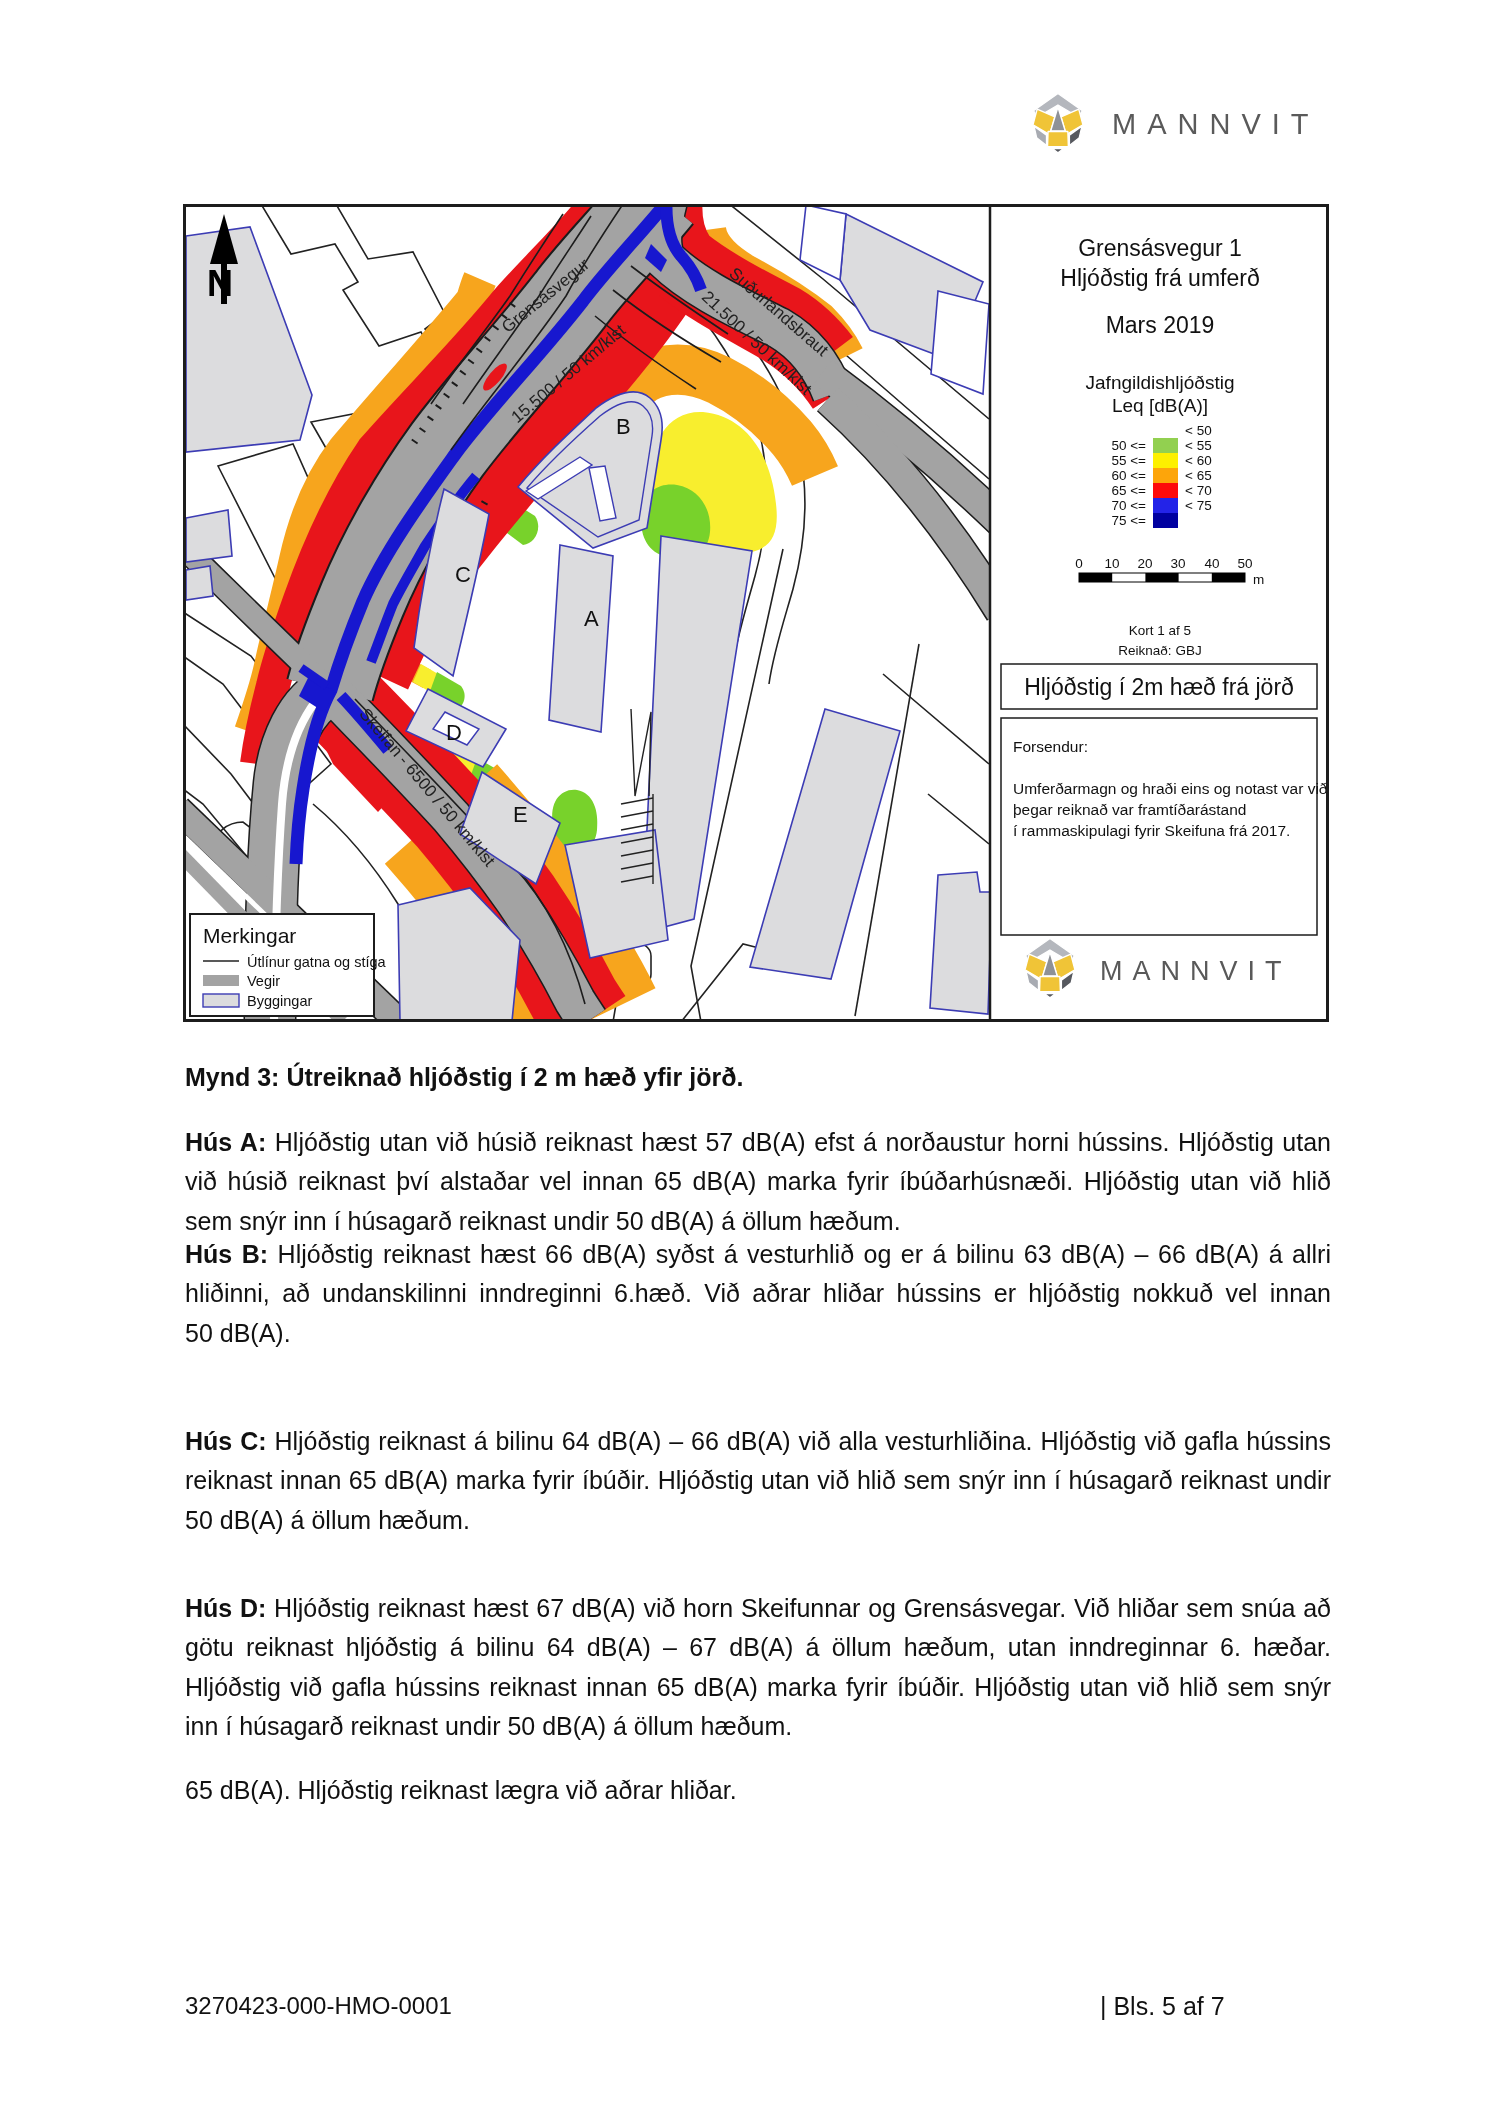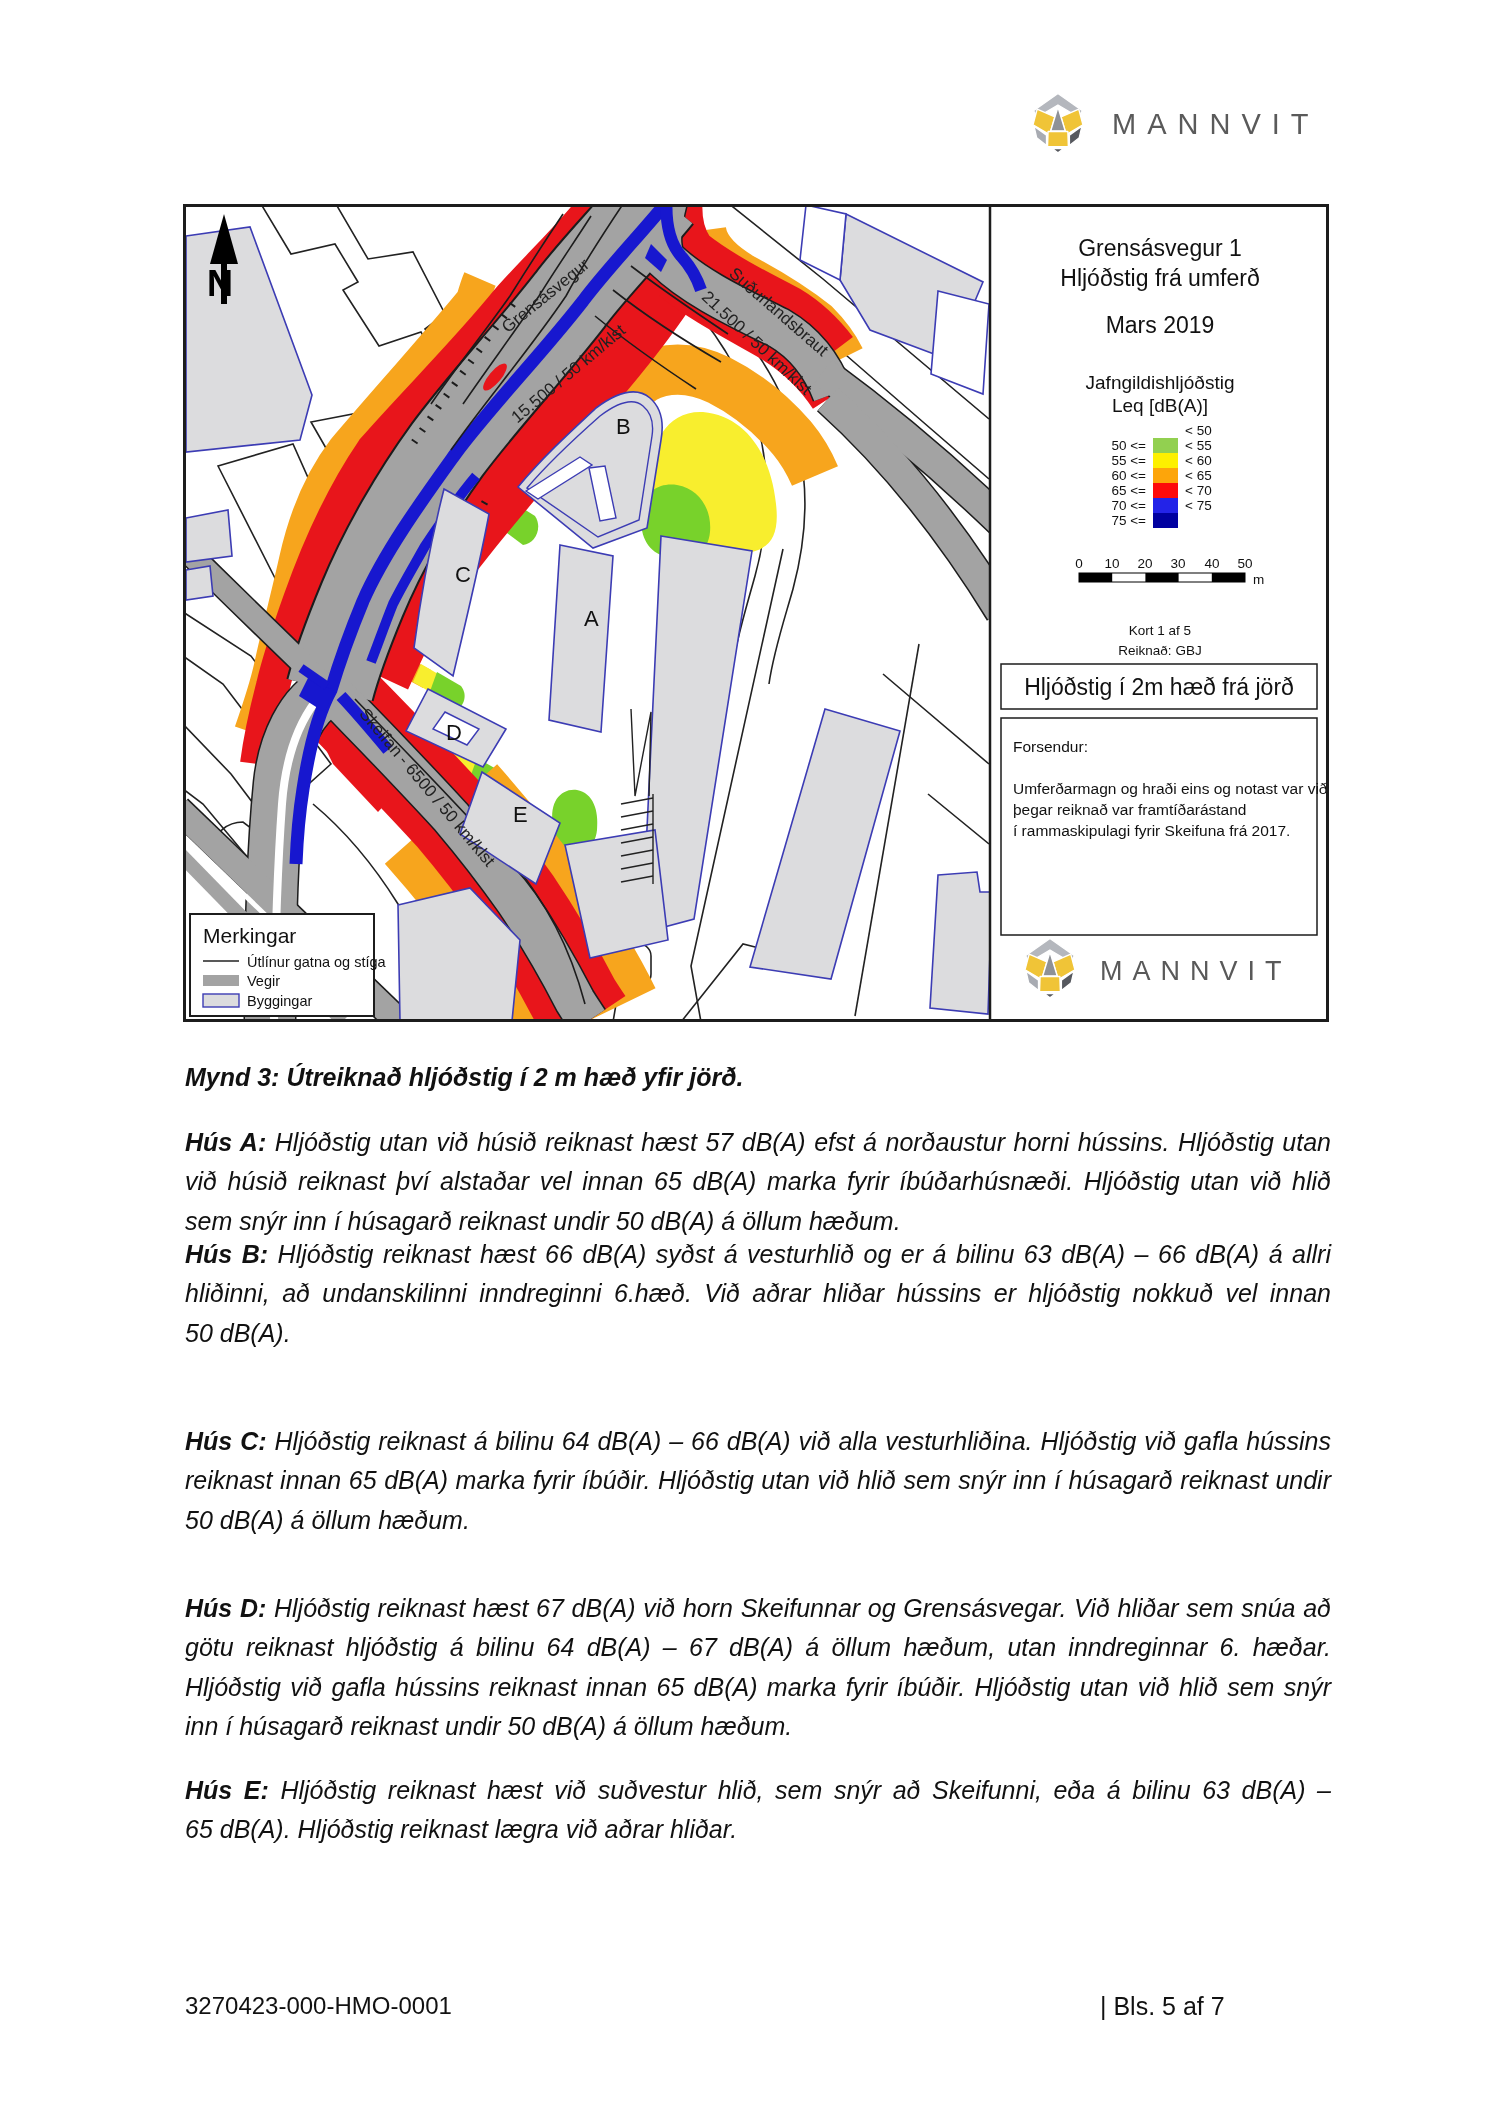--- a/index.html
+++ b/index.html
@@ -1,19 +1,19 @@
 <!DOCTYPE html>
 <html><head>
 <meta charset="utf-8">
 <style>
   html,body{margin:0;padding:0;}
   body{width:1500px;height:2123px;position:relative;background:#ffffff;
        font-family:"Liberation Sans", sans-serif;}
   .abs{position:absolute;}
-  .btxt{font-size:25px;line-height:39.4px;color:#111;font-style:italic;}
+  .btxt{font-size:25px;line-height:39.4px;color:#111;}
   .line{text-align:justify;text-align-last:justify;}
   .last{text-align:justify;text-align-last:left;}
 </style>
 </head>
 <body>
 
 <div class="abs" style="left:1033px;top:93px;width:310px;height:70px;">
 <svg width="310" height="70" viewBox="0 0 310 70">
 <defs>
         <g id="mvicon" stroke="#fff" stroke-width="2.6" stroke-linejoin="round">
@@ -361,19 +361,18 @@
 </div>
 
 <div class="abs btxt" style="left:185px;top:1589px;width:1146px;">
 <div class="line"><b>Hús D:</b> Hljóðstig reiknast hæst 67 dB(A) við horn Skeifunnar og Grensásvegar. Við hliðar sem snúa að</div>
 <div class="line">götu reiknast hljóðstig á bilinu 64 dB(A) – 67 dB(A) á öllum hæðum, utan inndreginnar 6. hæðar.</div>
 <div class="line">Hljóðstig við gafla hússins reiknast innan 65 dB(A) marka fyrir íbúðir. Hljóðstig utan við hlið sem snýr</div>
 <div class="last">inn í húsagarð reiknast undir 50 dB(A) á öllum hæðum.</div>
 </div>
 
 <div class="abs btxt" style="left:185px;top:1771px;width:1146px;">
-<div class="line"><b>Hús E:</b> Hljóðstig reiknast hæst við suðvestur hlið, sem snýr að Skeifunni, eða á bilinu 63 dB(A) –</div>
 <div class="last">65 dB(A). Hljóðstig reiknast lægra við aðrar hliðar.</div>
 </div>
 
 <div class="abs" style="left:185px;top:1992px;font-size:24px;color:#111;">3270423-000-HMO-0001</div>
 
 <div class="abs" style="left:1100px;top:1992px;width:231px;text-align:left;font-size:25px;color:#111;">| Bls. 5 af 7</div>
 
 </body></html>

